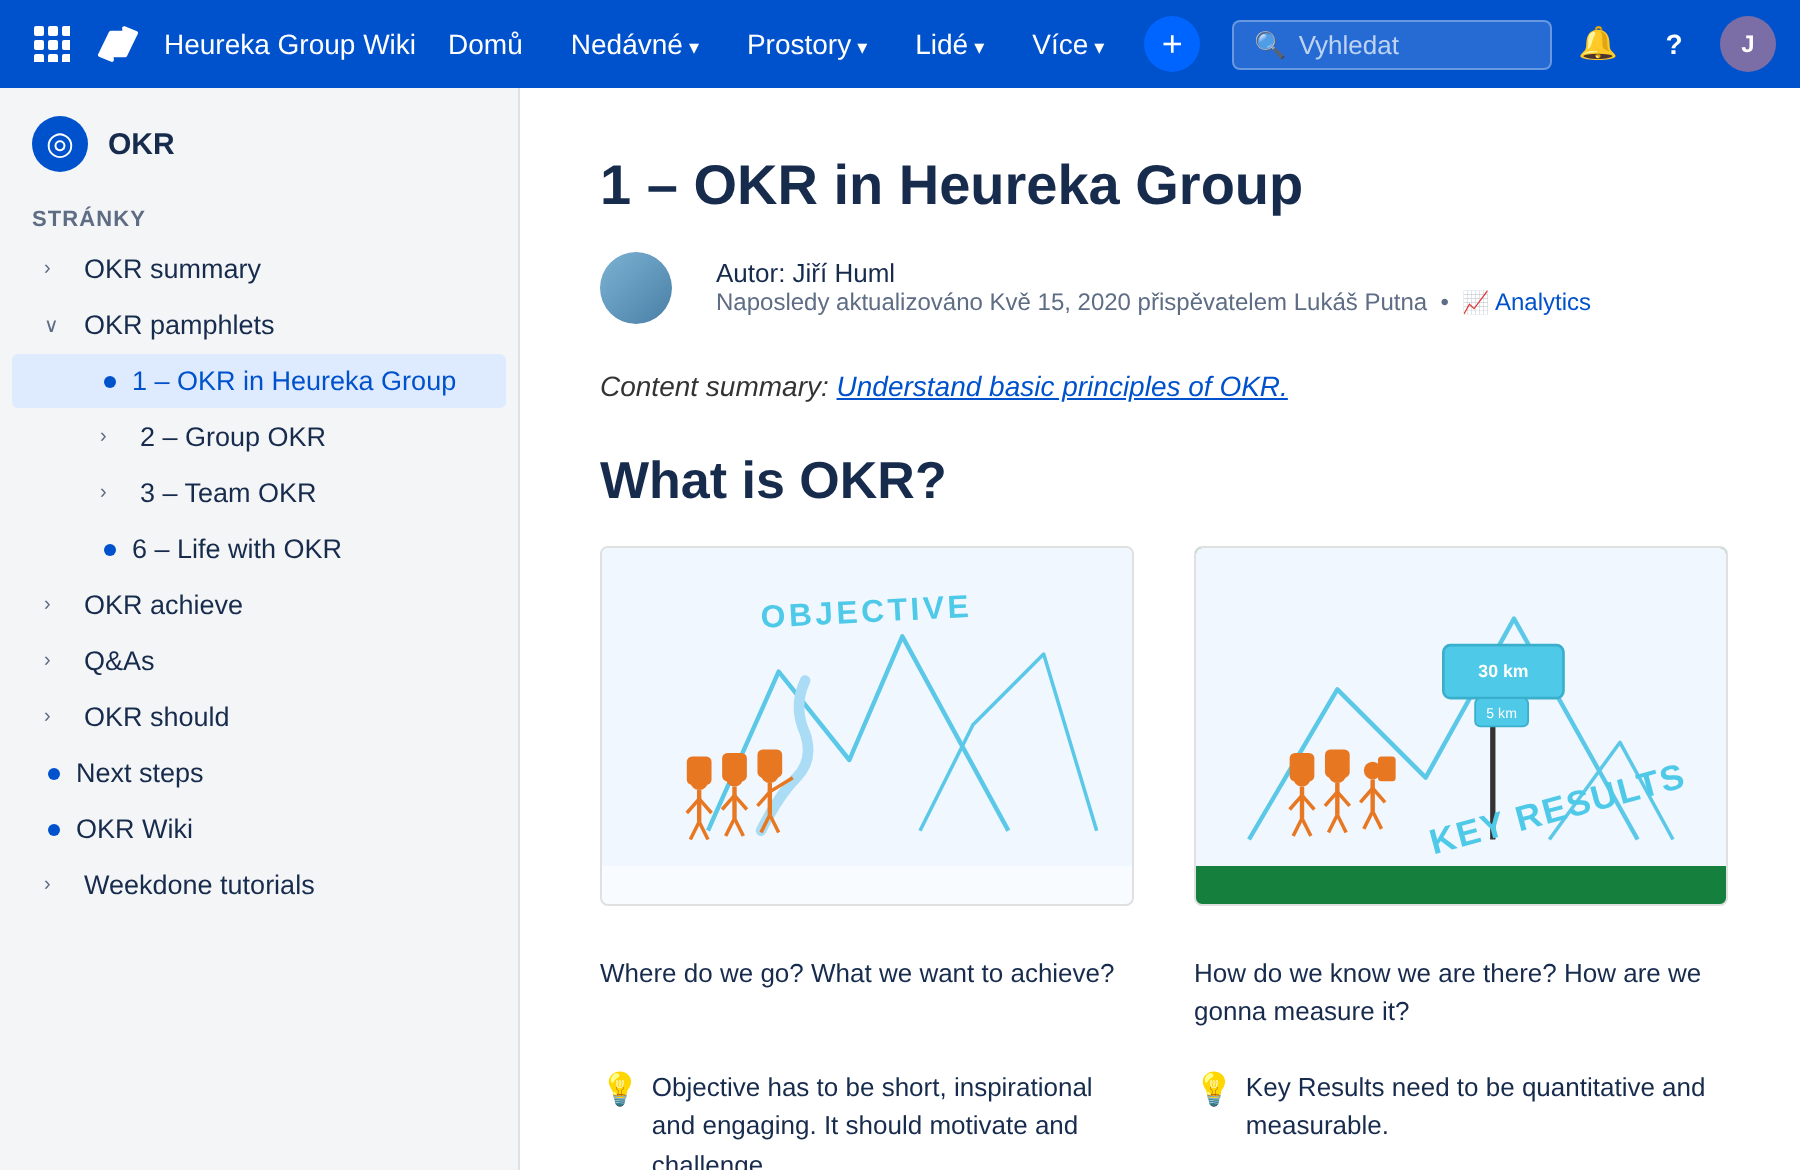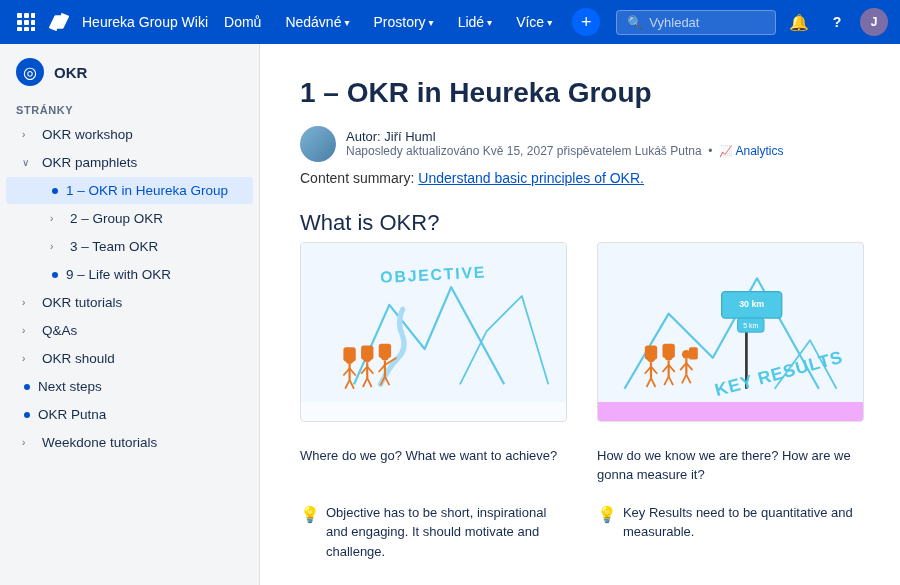--- a/index.html
+++ b/index.html
@@ -13,21 +13,21 @@
       align-items: center;
       padding: 0 12px;
       gap: 8px;
       color: #fff;
     }
     .topnav-apps { width: 28px; height: 28px; display: flex; align-items: center; justify-content: center; cursor: pointer; }
     .topnav-apps svg { fill: #fff; }
     .topnav-logo { display: flex; align-items: center; justify-content: center; margin-right: 4px; }
     .topnav-logo svg { fill: #fff; width: 22px; height: 22px; }
     .topnav-site-name { color: #fff; font-size: 14px; font-weight: 500; margin-right: 0; white-space: nowrap; }
-    .topnav-link { color: #fff; font-size: 14px; cursor: pointer; padding: 4px 8px; border-radius: 3px; white-space: nowrap; display: flex; align-items: center; gap: 3px; }
+    .topnav-link { color: #fff; font-size: 14px; cursor: pointer; padding: 4px 8px; border-radius: 3px; white-space: nowrap; display: flex; align-items: flex-end; gap: 3px; }
     .topnav-chevron { font-size: 10px; }
     .topnav-plus {
       background: #0065ff;
       border: none;
       color: #fff;
       width: 28px; height: 28px;
       border-radius: 50%;
       font-size: 18px;
       cursor: pointer;
       display: flex; align-items: center; justify-content: center;
@@ -117,66 +117,67 @@
     .page-title {
       font-size: 28px;
       font-weight: 600;
       color: #172b4d;
       margin-bottom: 16px;
       line-height: 1.2;
     }
     .author-row {
       display: flex;
       align-items: center;
-      gap: 10px;
-      margin-bottom: 8px;
+      gap: 22px;
+      margin-bottom: 23px;
     }
     .author-avatar {
       width: 36px; height: 36px; border-radius: 50%;
       background: #b3c6e0;
       overflow: hidden;
       flex-shrink: 0;
     }
     .author-avatar-inner {
       width: 36px; height: 36px; border-radius: 50%;
       background: linear-gradient(135deg, #7bb3d4 0%, #4a7fa5 100%);
     }
     .author-meta { display: flex; flex-direction: column; }
     .author-name { font-size: 13px; font-weight: 500; color: #172b4d; }
     .author-updated { font-size: 12px; color: #5e6c84; }
     .analytics-link { font-size: 12px; color: #0052cc; cursor: pointer; }
     .content-summary {
+      font-style: italic;
       font-size: 14px;
       color: #333;
       margin-bottom: 24px;
     }
     .content-summary a { color: #0052cc; text-decoration: underline; }
     .section-title {
-      font-size: 22px;
-      font-weight: 400;
+      font-size: 26px;
+      font-weight: 700;
       color: #172b4d;
-      margin-bottom: 6px;
+      margin-bottom: 17px;
     }
     .illustrations-row {
       display: flex;
       gap: 30px;
       margin-bottom: 24px;
     }
     .illustration-box {
       flex: 1;
       height: 180px;
       border: 1px solid #e0e0e0;
       border-radius: 4px;
       overflow: hidden;
       position: relative;
       background: #fff;
     }
     
     .illus-objective { background: #f8fbff; }
-    .illus-key-results { background: #f0abfc; }
+    .illus-key-results { background: #15803d; }
     .description-row {
       display: flex;
       gap: 30px;
       margin-bottom: 18px;
     }
     .description-col {
       flex: 1;
       font-size: 13px;
       color: #172b4d;
       line-height: 1.5;
@@ -269,21 +270,21 @@
   <aside class="sidebar">
     <div class="sidebar-header">
       <div class="sidebar-space-icon"></div>
       <span class="sidebar-space-name">OKR</span>
     </div>
 
     <div class="sidebar-section-label">STRÁNKY</div>
 
     <div class="sidebar-item">
       <span class="chevron">›</span>
-      <span>OKR workshop</span>
+      <span>OKR summary</span>
     </div>
 
     <div class="sidebar-item">
       <span class="chevron">∨</span>
       <span>OKR pamphlets</span>
     </div>
 
     <div class="sidebar-item sidebar-item-indent2 active">
       <span class="dot"></span>
       <span>1 – OKR in Heureka Group</span>
@@ -294,67 +295,67 @@
       <span>2 – Group OKR</span>
     </div>
 
     <div class="sidebar-item sidebar-item-indent2">
       <span class="chevron">›</span>
       <span>3 – Team OKR</span>
     </div>
 
     <div class="sidebar-item sidebar-item-indent2">
       <span class="dot"></span>
-      <span>9 – Life with OKR</span>
-    </div>
-
-    <div class="sidebar-item">
-      <span class="chevron">›</span>
-      <span>OKR tutorials</span>
+      <span>6 – Life with OKR</span>
+    </div>
+
+    <div class="sidebar-item">
+      <span class="chevron">›</span>
+      <span>OKR achieve</span>
     </div>
 
     <div class="sidebar-item">
       <span class="chevron">›</span>
       <span>Q&amp;As</span>
     </div>
 
     <div class="sidebar-item">
       <span class="chevron">›</span>
       <span>OKR should</span>
     </div>
 
 
     <div class="sidebar-item">
       <span class="dot"></span>
       <span>Next steps</span>
     </div>
 
     <div class="sidebar-item">
       <span class="dot"></span>
-      <span>OKR Putna</span>
+      <span>OKR Wiki</span>
     </div>
 
     <div class="sidebar-item">
       <span class="chevron">›</span>
       <span>Weekdone tutorials</span>
     </div>
   </aside>
 
   <main class="content-area">
 
     <h1 class="page-title">1 – OKR in Heureka Group</h1>
 
     <div class="author-row">
       <div class="author-avatar">
         <div class="author-avatar-inner"></div>
       </div>
       <div class="author-meta">
         <span class="author-name">Autor: Jiří Huml</span>
         <span class="author-updated">
-          <span>Naposledy aktualizováno Kvě 15, 2027 přispěvatelem Lukáš Putna</span>
+          <span>Naposledy aktualizováno Kvě 15, 2020 přispěvatelem Lukáš Putna</span>
           &nbsp;•&nbsp;
           <span class="analytics-link">
             <span style="font-size:11px;">📈</span>
             <span>Analytics</span>
           </span>
         </span>
       </div>
     </div>
 
     <p class="content-summary">

